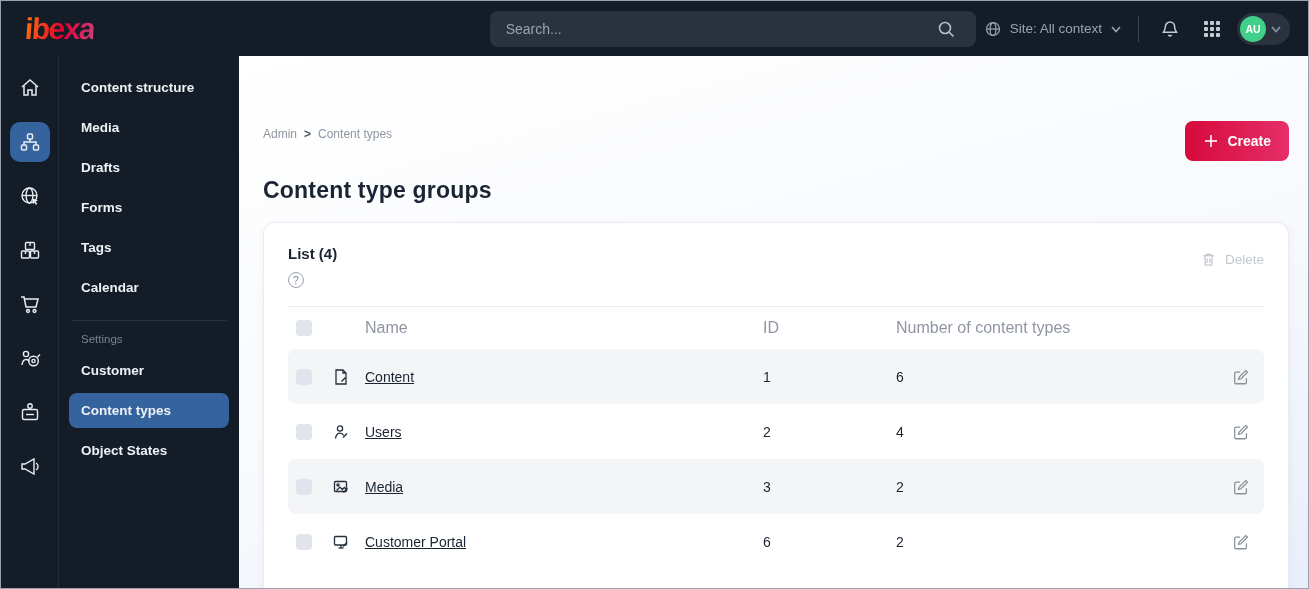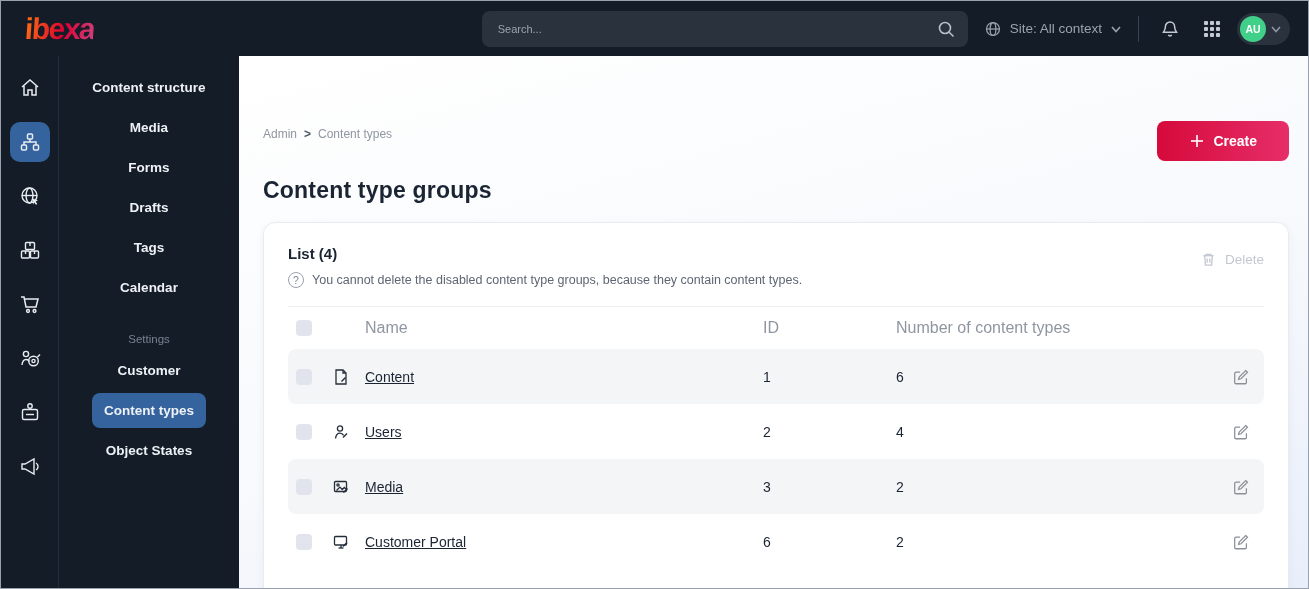--- a/index.html
+++ b/index.html
@@ -4,50 +4,50 @@
 <style>
   * { margin:0; padding:0; box-sizing:border-box; }
   html,body { width:1309px; height:589px; font-family:"Liberation Sans", sans-serif; background:#fff; }
   .screen { width:1309px; height:589px; border:1px solid #99a1ac; display:flex; flex-direction:column; overflow:hidden; background:#141d27; }
 
   
   .topbar { height:55px; flex:0 0 55px; background:#141d27; display:flex; align-items:center; padding:0 18px 0 24px; }
   .logo { font-size:30px; font-weight:700; letter-spacing:-1.5px; background:linear-gradient(100deg,#ff6a13 5%,#db0032 55%,#d13a77 95%); -webkit-background-clip:text; background-clip:text; color:transparent; cursor:pointer; transform:skewX(-4deg); }
   .topbar-spacer { flex:1 1 auto; }
   .search-wrap { position:relative; width:486px; margin-right:16px; }
-  .search-wrap input { width:100%; height:36px; background:#2a323d; border:none; border-radius:8px; color:#f97316; font-size:11px; padding:0 40px 0 16px; outline:none; font-family:"Liberation Sans", sans-serif; }
+  .search-wrap input { width:100%; height:36px; background:#2a323d; border:none; border-radius:8px; color:#f97316; font-size:14px; padding:0 40px 0 16px; outline:none; font-family:"Liberation Sans", sans-serif;margin-left:8px; }
   .search-wrap input::placeholder { color:#9aa3ae; }
   .search-icon { position:absolute; right:12px; top:8px; width:20px; height:20px; color:#b9c0c8; cursor:pointer; }
   .site-context { display:flex; align-items:center; gap:8px; color:#99a3ae; font-size:13.5px; cursor:pointer; margin-right:14px; white-space:nowrap; }
   .site-context svg { color:#99a3ae; }
   .topbar-divider { width:1px; height:26px; background:#39424e; margin:0 14px 0 2px; }
   .topbar-iconbtn { background:none; border:none; color:#c3cad2; width:34px; height:34px; display:flex; align-items:center; justify-content:center; cursor:pointer; margin-right:8px; }
   .user-pill { display:flex; align-items:center; gap:4px; background:#2a323d; border-radius:16px; padding:3px 8px 3px 3px; cursor:pointer; }
   .avatar { width:26px; height:26px; border-radius:50%; background:#41d08a; color:#fff; font-size:10.5px; font-weight:700; display:flex; align-items:center; justify-content:center; }
   .chev { color:#8d96a1; }
 
   
   .body-row { flex:1 1 auto; display:flex; min-height:0; }
   .iconrail { width:58px; flex:0 0 58px; background:#141d27; border-right:1px solid #232d39; display:flex; flex-direction:column; align-items:center; padding-top:12px; gap:14px; }
   .rail-btn { width:40px; height:40px; border:none; background:none; border-radius:10px; display:flex; align-items:center; justify-content:center; color:#e8ecf1; cursor:pointer; flex:0 0 40px; }
   .rail-btn.active { background:#34639e; }
 
-  .menupanel { width:180px; flex:0 0 180px; background:#141d27; display:flex; flex-direction:column; padding:14px 10px 0 10px;align-items:center; }
+  .menupanel { width:180px; flex:0 0 180px; background:#141d27; display:flex; flex-direction:column; padding:14px 10px 0 10px; }
   .menu-item { color:#eef1f5; font-size:13.5px; font-weight:600; padding:10px 12px; border-radius:8px; cursor:pointer; margin-bottom:5px; }
   .menu-item.selected { background:#34639e; }
   .menu-divider { height:1px; background:#27313d; margin:10px 2px 12px 2px; }
   .menu-section-label { color:#77818e; font-size:11.5px; padding:0 12px 8px 12px; }
 
   
   .main { flex:1 1 auto; background:linear-gradient(165deg,#ffffff 0%,#f7f9fc 55%,#e9eefb 100%); padding:20px 19px 0 24px; overflow:hidden; }
   .head-row { display:flex; align-items:flex-start; justify-content:space-between;margin-top:45px; }
   .breadcrumb { font-size:12px; color:#8f96a1; padding-top:6px; display:flex; gap:7px; align-items:center; }
   .crumb-root { cursor:pointer; }
   .crumb-sep { color:#4d5662; font-weight:700; }
-  .create-btn { display:flex; align-items:center; gap:8px; border:none; color:#fff; font-size:14px; font-weight:600; background:linear-gradient(90deg,#d60a3b,#e62e69); height:40px; padding:0 32px; border-radius:8px; cursor:pointer; font-family:"Liberation Sans", sans-serif; }
+  .create-btn { display:flex; align-items:center; gap:8px; border:none; color:#fff; font-size:14px; font-weight:600; background:linear-gradient(90deg,#d60a3b,#e62e69); height:40px; padding:0 18px; border-radius:8px; cursor:pointer; font-family:"Liberation Sans", sans-serif; }
   .page-title { font-size:23px; font-weight:700; color:#1a2433; letter-spacing:.2px; margin-top:16px; }
 
   .card { margin-top:18px; background:#fff; border:1px solid #e9ebf0; border-radius:12px; box-shadow:0 2px 8px rgba(25,35,60,.05); padding:22px 24px 30px 24px; min-height:394px; }
   .card-head { display:flex; justify-content:space-between; align-items:flex-start; border-bottom:1px solid #eceef2; padding-bottom:18px; }
   .list-title { font-size:15px; font-weight:700; color:#1a2433; }
   .info-line { display:flex; align-items:center; gap:8px; margin-top:10px; color:#5e6673; font-size:12.5px; }
   .qmark { width:16px; height:16px; border:1.3px solid #9aa1ac; color:#7d8590; border-radius:50%; font-size:10.5px; display:flex; align-items:center; justify-content:center; flex:0 0 16px; }
   .delete-btn { display:flex; align-items:center; gap:8px; background:none; border:none; color:#c3c8d0; font-size:13.5px; cursor:pointer; padding-top:6px; font-family:"Liberation Sans", sans-serif; }
 
   .trow { display:grid; grid-template-columns:36px 33px 1fr 133px 316px 44px; align-items:center; padding:0 8px; }
@@ -183,22 +183,22 @@
         <svg width="24" height="24" viewBox="0 0 24 24" fill="none" stroke="currentColor" stroke-width="1.4">
             <path d="M4 10v5l3 0 9 5V5l-9 5H4z"></path>
             <path d="M18 9a4 4 0 0 1 0 7"></path>
           </svg>
       </button>
     </nav>
 
     <nav class="menupanel">
       <div class="menu-item">Content structure</div>
       <div class="menu-item">Media</div>
+      <div class="menu-item">Drafts</div>
       <div class="menu-item">Forms</div>
-      <div class="menu-item">Drafts</div>
       <div class="menu-item">Tags</div>
       <div class="menu-item">Calendar</div>
       <div class="menu-divider"></div>
       <div class="menu-section-label">Settings</div>
       <div class="menu-item">Customer</div>
       <div class="menu-item selected">Content types</div>
       <div class="menu-item">Object States</div>
     </nav>
 
     <main class="main">
@@ -218,21 +218,20 @@
       </div>
 
       <h1 class="page-title">Content type groups</h1>
 
       <section class="card">
         <div class="card-head">
           <div>
             <div class="list-title">List (4)</div>
             <div class="info-line">
               <span class="qmark">?</span>
-              <span>You cannot delete the disabled content type groups, because they contain content types.</span>
             </div>
           </div>
           <button class="delete-btn">
             <svg width="17" height="17" viewBox="0 0 18 18" fill="none" stroke="currentColor" stroke-width="1.4">
                 <path d="M3.5 5h11"></path>
                 <path d="M6.5 5V3.5h5V5"></path>
                 <path d="M5 5l.7 10h6.6L13 5"></path>
                 <line x1="7.6" y1="8" x2="7.6" y2="12.5"></line>
                 <line x1="10.4" y1="8" x2="10.4" y2="12.5"></line>
               </svg>

